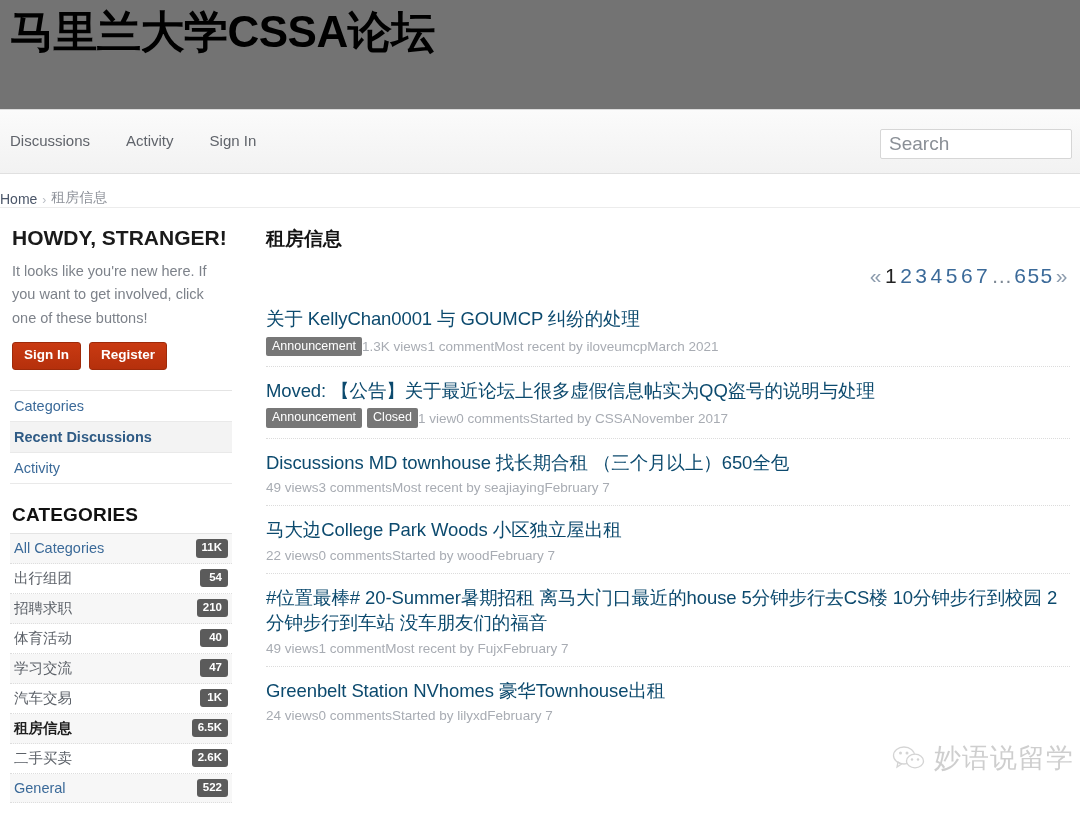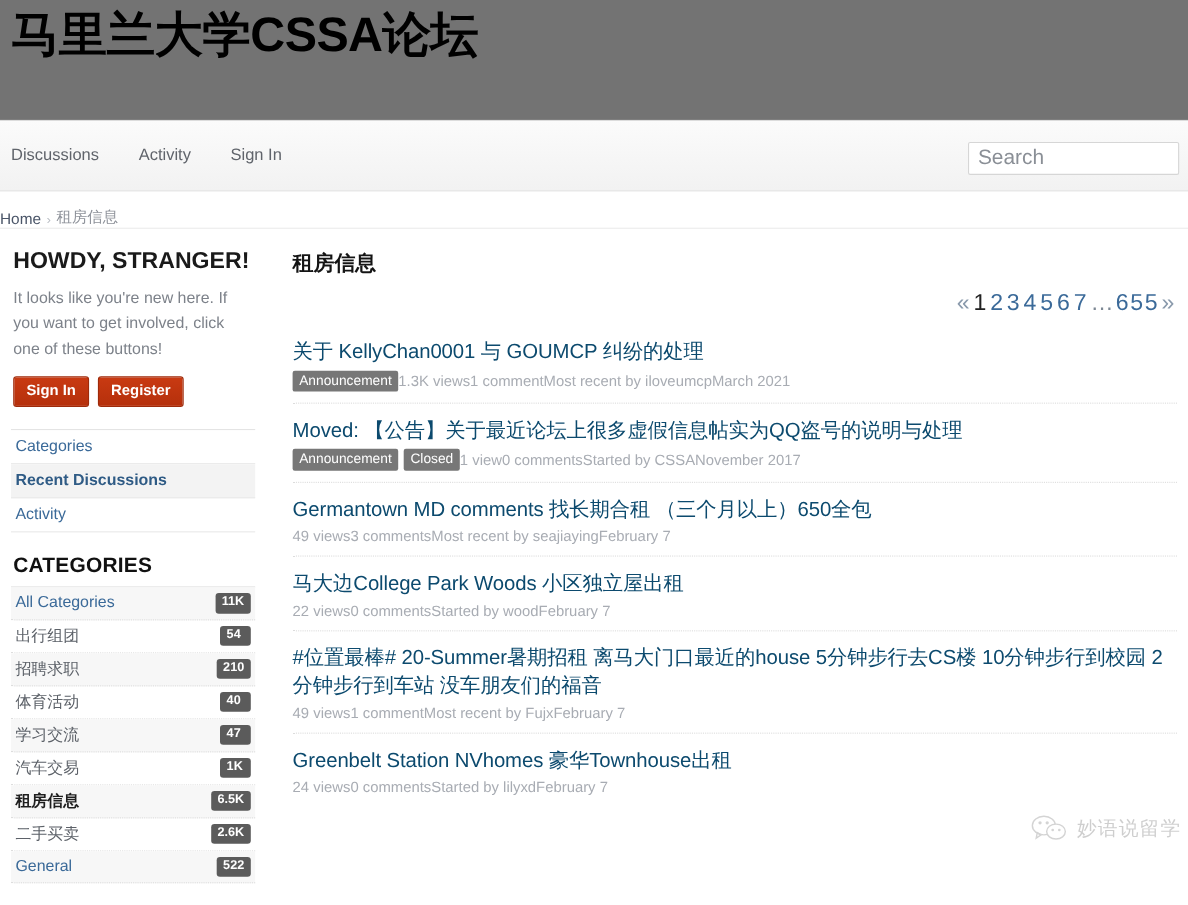--- a/index.html
+++ b/index.html
@@ -176,21 +176,21 @@
   .cat-name.en { color: #3b6a99; }
   .cat-row.active .cat-name { color: #1f1f1f; font-weight: bold; }
   .cat-badge {
     background: #5b5b5b;
     color: #ffffff;
     font-size: 11.5px;
     font-weight: bold;
     border-radius: 3px;
     padding: 2px 6px 3px;
     min-width: 28px;
-    text-align: left;
+    text-align: right;
     line-height: 1.15;
   }
 
   
   .content-title {
     font-size: 19px;
     font-weight: bold;
     color: #141414;
     margin: 6px 0 0 0;
   }
@@ -254,21 +254,21 @@
     position: absolute;
     right: 6px;
     top: 520px;
     display: flex;
     align-items: center;
     gap: 8px;
     opacity: 0.42;
     pointer-events: none;
   }
   .wm-text {
-    font-size: 18px;
+    font-size: 27px;
     color: #8d8d8d;
     font-family: "DejaVu Sans", sans-serif;
     letter-spacing: 1px;
     text-align: center;
   }
 </style>
 </head>
 <body>
 
 <div class="masthead">
@@ -385,21 +385,21 @@
               <span class="tag">Announcement</span>
               <span class="tag">Closed</span>
             </span>
             <span class="meta-item">1 view</span>
             <span class="meta-item">0 comments</span>
             <span class="meta-item meta-link">Started by CSSA</span>
             <span class="meta-item">November 2017</span>
           </div>
         </div>
         <div class="disc">
-          <a class="disc-title">Germantown MD comments 找长期合租 （三个月以上）650全包</a>
+          <a class="disc-title">Discussions MD townhouse 找长期合租 （三个月以上）650全包</a>
           <div class="disc-meta">
             <span class="meta-item">49 views</span>
             <span class="meta-item">3 comments</span>
             <span class="meta-item meta-link">Most recent by seajiaying</span>
             <span class="meta-item">February 7</span>
           </div>
         </div>
         <div class="disc">
           <a class="disc-title">马大边College Park Woods 小区独立屋出租</a>
           <div class="disc-meta">

